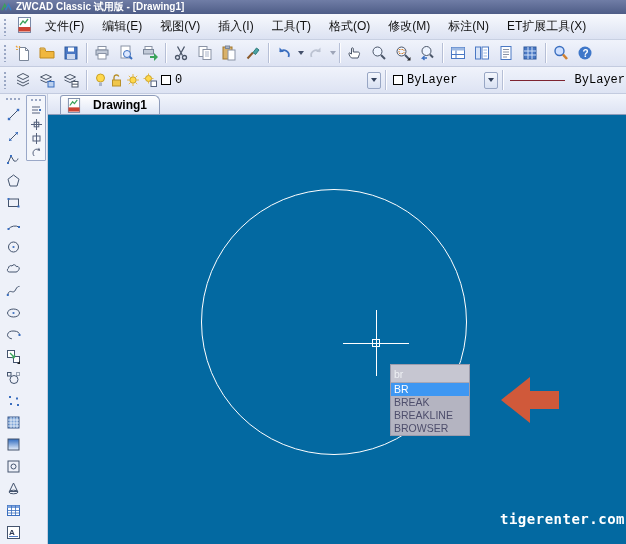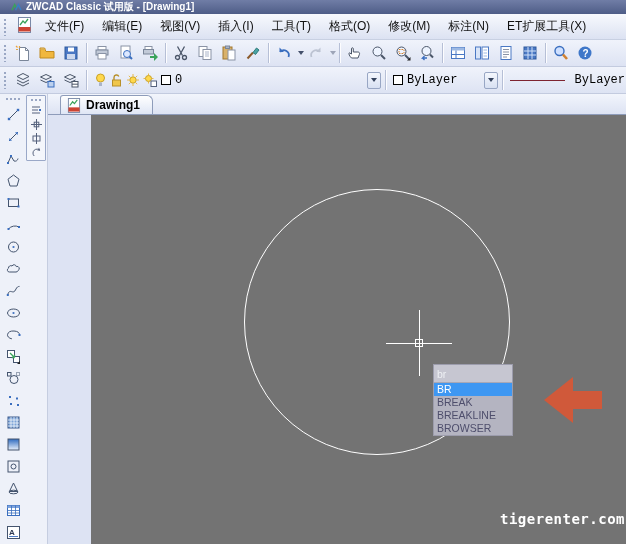--- a/index.html
+++ b/index.html
@@ -1,21 +1,21 @@
 <!DOCTYPE html>
 <html><head>
 <meta charset="utf-8">
 <style>
   * { margin:0; padding:0; box-sizing:border-box; }
   html,body { width:626px; height:544px; overflow:hidden; }
   body { font-family:"Liberation Sans", sans-serif; background:#dde3f3; position:relative; }
 
   
   .titlebar{
-    height:14px; display:flex; align-items:center; gap:4px; padding-left:11px;
+    height:14px; display:flex; align-items:center; gap:4px; padding-left:1px;
     background:linear-gradient(#707da6,#4e5d87);
     color:#fff; font-size:10px; font-weight:bold; white-space:nowrap;
   }
   .titlebar svg{ width:11px; height:11px; }
 
   
   .menubar{
     height:26px; display:flex; align-items:center;
     background:linear-gradient(#f7f9fd,#dce2f2);
     border-bottom:1px solid #c8d0e2;
@@ -90,29 +90,29 @@
   .mini-btn{ width:16px; height:14px; display:flex; align-items:center; justify-content:center; }
   .mini-btn svg{ width:11px; height:11px; display:block; }
 
   .rightcol{ flex:1; display:flex; flex-direction:column; min-width:0; }
   .tabbar{
     height:21px; background:linear-gradient(#f2f5fc,#dde3f3);
     border-bottom:1px solid #8e9cba;
     display:flex; align-items:flex-end; padding-left:12px;
   }
   .tab{
-    height:19px; display:flex; align-items:center; gap:5px; padding:0 12px 0 6px;
+    height:19px; display:flex; align-items:center; gap:12px; padding:0 12px 0 6px;
     background:linear-gradient(#ffffff,#dfe6f5);
     border:1px solid #8e9cba; border-bottom:none; border-radius:3px 6px 0 0;
     font-size:12px; font-weight:bold; color:#000;
   }
   .tab svg{ width:14px; height:15px; }
 
   
-  .canvas{ flex:1; background:#737373; position:relative; overflow:hidden;margin-left:43px; }
+  .canvas{ flex:1; background:#0369a1; position:relative; overflow:hidden; }
   .cad-circle{
     position:absolute; left:153px; top:74px; width:266px; height:266px;
     border:1px solid #fff; border-radius:50%;
   }
   .crosshair-h{ position:absolute; left:295px; top:228px; width:66px; height:1px; background:#fff; }
   .crosshair-v{ position:absolute; left:328px; top:195px; width:1px; height:66px; background:#fff; }
   .pickbox{ position:absolute; left:324px; top:224px; width:8px; height:8px; border:1px solid #fff; }
 
   .autocomplete{
     position:absolute; left:342px; top:249px; width:80px;

